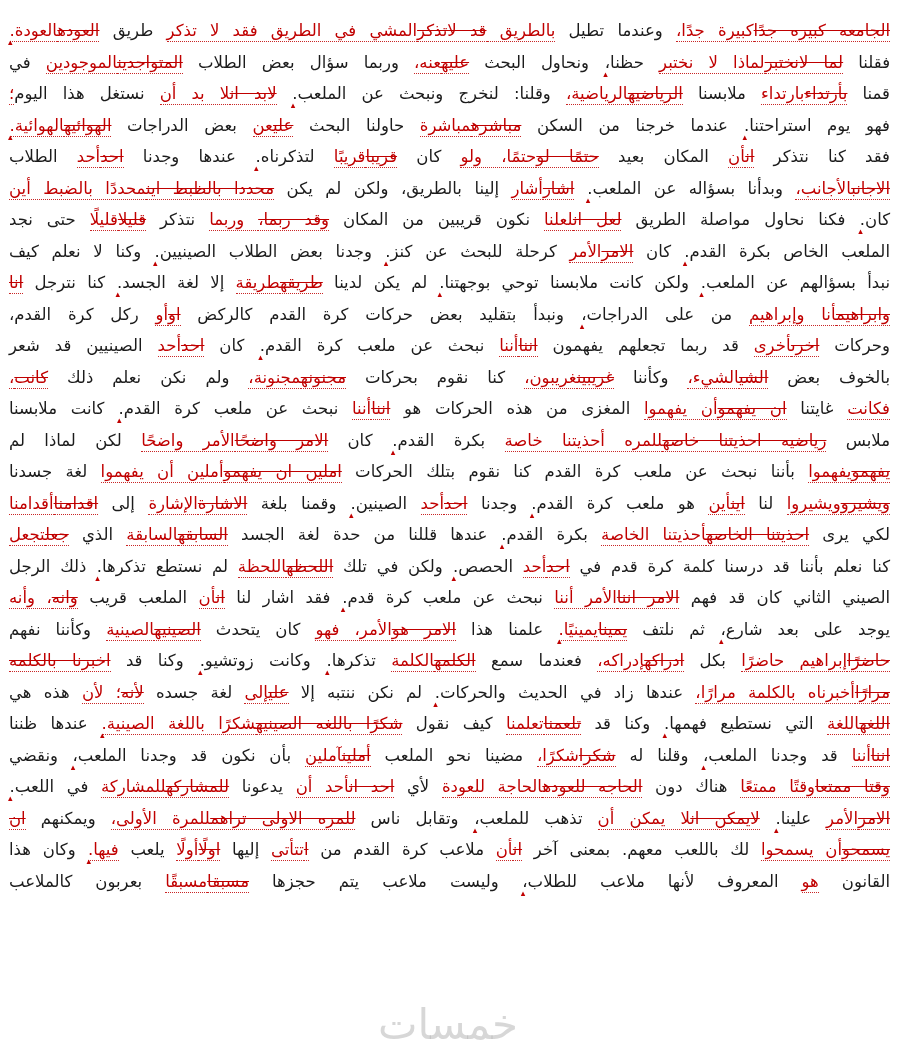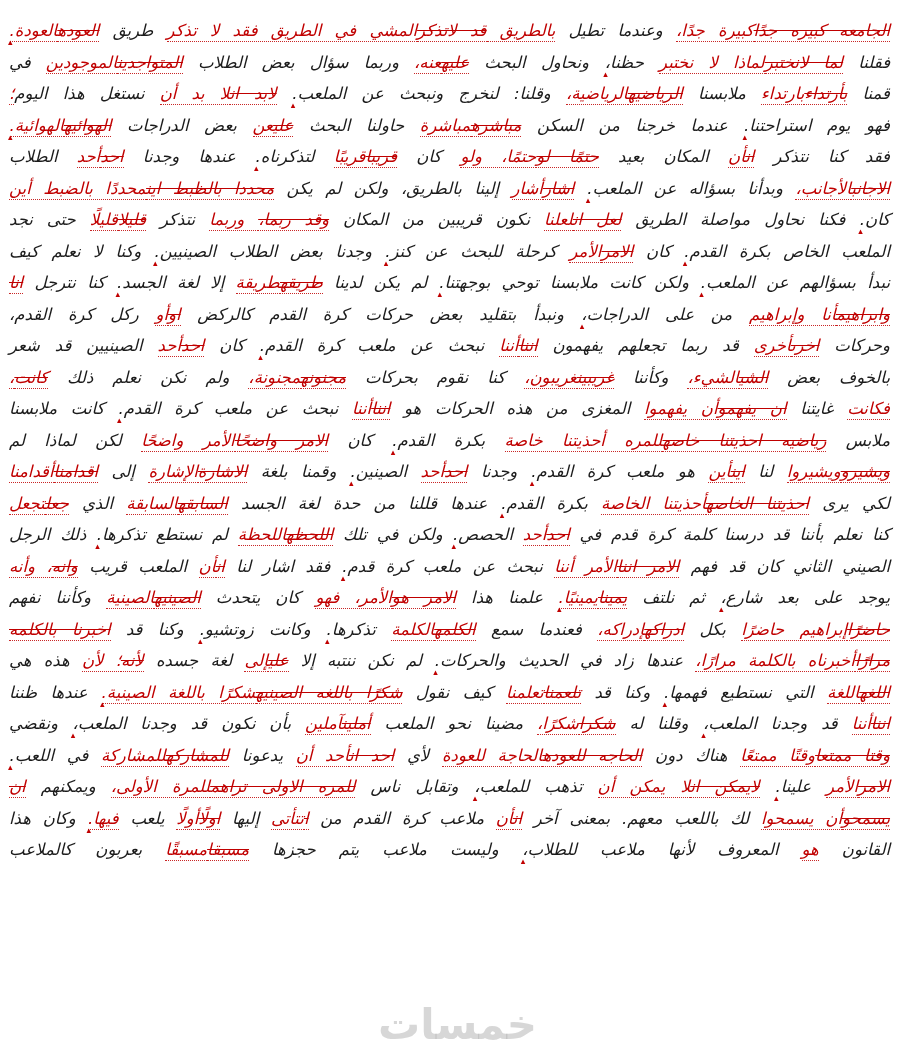--- a/index.html
+++ b/index.html
@@ -18,21 +18,20 @@
   }
   .line{
     direction:rtl;
     text-align:justify;
     text-align-last:justify;
     font-size:16.5px;
     line-height:31.5px;
     height:31.5px;
     white-space:normal;
     color:#1b1b1b;
-    font-style:italic;
   }
   
   .k{color:#1b1b1b;}
   
   .d{
     color:#c00000;
     text-decoration:line-through;
     text-decoration-color:#c00000;
     border-bottom:1px dotted rgba(192,0,0,.85);
     padding-bottom:1px;
@@ -50,21 +49,21 @@
     display:inline-block;
     vertical-align:-9px;
     margin:0 -3px 0 -1px;
     line-height:0;
   }
   .watermark{
     position:absolute;
     top:1000px;left:378px;
     z-index:1;
     font-size:42px;
-    font-weight:bold;
+    font-weight:normal;
     color:rgba(150,150,150,0.38);
     letter-spacing:1px;
     direction:rtl;
     user-select:none;
   }
 </style>
 </head>
 <body>
 
 <div class="page">
@@ -77,20 +76,21 @@
       <div class="line"><span class="k">فقد كنا نتذكر </span><span class="d">ان</span><span class="i">أن</span><span class="k"> المكان بعيد </span><span class="d">حتمًا لو</span><span class="i">حتمًا، ولو</span><span class="k"> كان </span><span class="d">قريبا</span><span class="i">قريبًا</span><span class="k"> لتذكرناه.</span><span class="c">▴</span><span class="k"> عندها وجدنا </span><span class="d">احد</span><span class="i">أحد</span><span class="k"> الطلاب</span></div>
       <div class="line"><span class="d">الاجانب</span><span class="i">الأجانب،</span><span class="k"> وبدأنا بسؤاله عن الملعب.</span><span class="c">▴</span><span class="k"> </span><span class="d">اشار</span><span class="i">أشار</span><span class="k"> إلينا بالطريق، ولكن لم يكن </span><span class="d">محددا بالظبط اين</span><span class="i">محددًا بالضبط أين</span></div>
       <div class="line"><span class="k">كان.</span><span class="c">▴</span><span class="k"> فكنا نحاول مواصلة الطريق </span><span class="d">لعل ان</span><span class="i">لعلنا</span><span class="k"> نكون قريبين من المكان </span><span class="d">وقد ربما،</span><span class="i"> وربما</span><span class="k"> نتذكر </span><span class="d">قليلا</span><span class="i">قليلًا</span><span class="k"> حتى نجد</span></div>
       <div class="line"><span class="k">الملعب الخاص بكرة القدم.</span><span class="c">▴</span><span class="k"> كان </span><span class="d">الامر</span><span class="i">الأمر</span><span class="k"> كرحلة للبحث عن كنز.</span><span class="c">▴</span><span class="k"> وجدنا بعض الطلاب الصينيين.</span><span class="c">▴</span><span class="k"> وكنا لا نعلم كيف</span></div>
       <div class="line"><span class="k">نبدأ بسؤالهم عن الملعب.</span><span class="c">▴</span><span class="k"> ولكن كانت ملابسنا توحي بوجهتنا.</span><span class="c">▴</span><span class="k"> لم يكن لدينا </span><span class="d">طريقه</span><span class="i">طريقة</span><span class="k"> إلا لغة الجسد.</span><span class="c">▴</span><span class="k"> كنا نترجل </span><span class="d">انا</span></div>
       <div class="line"><span class="d">وابراهيم</span><span class="i">أنا وإبراهيم</span><span class="k"> من على الدراجات،</span><span class="c">▴</span><span class="k"> ونبدأ بتقليد بعض حركات كرة القدم كالركض </span><span class="d">او</span><span class="i">أو</span><span class="k"> ركل كرة القدم،</span></div>
       <div class="line"><span class="k">وحركات </span><span class="d">اخرى</span><span class="i">أخرى</span><span class="k"> قد ربما تجعلهم يفهمون </span><span class="d">اننا</span><span class="i">أننا</span><span class="k"> نبحث عن ملعب كرة القدم.</span><span class="c">▴</span><span class="k"> كان </span><span class="d">احد</span><span class="i">أحد</span><span class="k"> الصينيين قد شعر</span></div>
       <div class="line"><span class="k">بالخوف بعض </span><span class="d">الشي</span><span class="i">الشيء،</span><span class="k"> وكأننا </span><span class="d">غريبين</span><span class="i">غريبون،</span><span class="k"> كنا نقوم بحركات </span><span class="d">مجنونه</span><span class="i">مجنونة،</span><span class="k"> ولم نكن نعلم ذلك </span><span class="d">كانت</span><span class="i">،</span></div>
       <div class="line"><span class="i">فكانت</span><span class="k"> غايتنا </span><span class="d">ان يفهمو</span><span class="i">أن يفهموا</span><span class="k"> المغزى من هذه الحركات هو </span><span class="d">اننا</span><span class="i">أننا</span><span class="k"> نبحث عن ملعب كرة القدم.</span><span class="c">▴</span><span class="k"> كانت ملابسنا</span></div>
       <div class="line"><span class="k">ملابس </span><span class="d">رياضيه احذيتنا خاصه</span><span class="i">للمره أحذيتنا خاصة</span><span class="k"> بكرة القدم.</span><span class="c">▴</span><span class="k"> كان </span><span class="d">الامر واضحًا</span><span class="i">الأمر واضحًا</span><span class="k"> لكن لماذا لم</span></div>
+      <div class="line"><span class="d">يفهمو</span><span class="i">يفهموا</span><span class="k"> بأننا نبحث عن ملعب كرة القدم كنا نقوم بتلك الحركات </span><span class="d">املين ان يفهمو</span><span class="i">أملين أن يفهموا</span><span class="k"> لغة جسدنا</span></div>
       <div class="line"><span class="d">ويشيرو</span><span class="i">ويشيروا</span><span class="k"> لنا </span><span class="d">اين</span><span class="i">أين</span><span class="k"> هو ملعب كرة القدم.</span><span class="c">▴</span><span class="k"> وجدنا </span><span class="d">احد</span><span class="i">أحد</span><span class="k"> الصينين.</span><span class="c">▴</span><span class="k"> وقمنا بلغة </span><span class="d">الاشارة</span><span class="i">الإشارة</span><span class="k"> إلى </span><span class="d">اقدامنا</span><span class="i">أقدامنا</span></div>
       <div class="line"><span class="k">لكي يرى </span><span class="d">احذيتنا الخاصه</span><span class="i">أحذيتنا الخاصة</span><span class="k"> بكرة القدم.</span><span class="c">▴</span><span class="k"> عندها قللنا من حدة لغة الجسد </span><span class="d">السابقه</span><span class="i">السابقة</span><span class="k"> الذي </span><span class="d">جعل</span><span class="i">تجعل</span></div>
       <div class="line"><span class="k">كنا نعلم بأننا قد درسنا كلمة كرة قدم في </span><span class="d">احد</span><span class="i">أحد</span><span class="k"> الحصص.</span><span class="c">▴</span><span class="k"> ولكن في تلك </span><span class="d">اللحظه</span><span class="i">اللحظة</span><span class="k"> لم نستطع تذكرها.</span><span class="c">▴</span><span class="k"> ذلك الرجل</span></div>
       <div class="line"><span class="k">الصيني الثاني كان قد فهم </span><span class="d">الامر اننا</span><span class="i">الأمر أننا</span><span class="k"> نبحث عن ملعب كرة قدم.</span><span class="c">▴</span><span class="k"> فقد اشار لنا </span><span class="d">ان</span><span class="i">أن</span><span class="k"> الملعب قريب </span><span class="d">وانه</span><span class="i">، وأنه</span></div>
       <div class="line"><span class="k">يوجد على بعد شارع،</span><span class="c">▴</span><span class="k"> ثم نلتف </span><span class="d">يمينا</span><span class="i">يمينيًا.</span><span class="c">▴</span><span class="k"> علمنا هذا </span><span class="d">الامر هو</span><span class="i">الأمر، فهو</span><span class="k"> كان يتحدث </span><span class="d">الصينيه</span><span class="i">الصينية</span><span class="k"> وكأننا نفهم</span></div>
       <div class="line"><span class="d">حاضرًا</span><span class="i">إبراهيم حاضرًا</span><span class="k"> بكل </span><span class="d">ادراكه</span><span class="i">إدراكه،</span><span class="k"> فعندما سمع </span><span class="d">الكلمه</span><span class="i">الكلمة</span><span class="k"> تذكرها.</span><span class="c">▴</span><span class="k"> وكانت زوتشيو.</span><span class="c">▴</span><span class="k"> وكنا قد </span><span class="d">اخبرنا بالكلمه</span></div>
       <div class="line"><span class="d">مرارًا</span><span class="i">أخبرناه بالكلمة مرارًا،</span><span class="k"> عندها زاد في الحديث والحركات.</span><span class="c">▴</span><span class="k"> لم نكن ننتبه إلا </span><span class="d">علي</span><span class="i">إلى</span><span class="k"> لغة جسده </span><span class="d">لأنه</span><span class="i">؛ لأن</span><span class="k"> هذه هي</span></div>
       <div class="line"><span class="d">اللغه</span><span class="i">اللغة</span><span class="k"> التي نستطيع فهمها.</span><span class="c">▴</span><span class="k"> وكنا قد </span><span class="d">تلعمنا</span><span class="i">تعلمنا</span><span class="k"> كيف نقول </span><span class="d">شكرًا باللغه الصينيه</span><span class="i">شكرًا باللغة الصينية.</span><span class="c">▴</span><span class="k"> عندها ظننا</span></div>
       <div class="line"><span class="d">اننا</span><span class="i">أننا</span><span class="k"> قد وجدنا الملعب،</span><span class="c">▴</span><span class="k"> وقلنا له </span><span class="d">شكرا</span><span class="i">شكرًا،</span><span class="k"> مضينا نحو الملعب </span><span class="d">أملين</span><span class="i">آملين</span><span class="k"> بأن نكون قد وجدنا الملعب،</span><span class="c">▴</span><span class="k"> ونقضي</span></div>
       <div class="line"><span class="d">وقتا ممتعا</span><span class="i">وقتًا ممتعًا</span><span class="k"> هناك دون </span><span class="d">الحاجه للعوده</span><span class="i">الحاجة للعودة</span><span class="k"> لأي </span><span class="d">احد ان</span><span class="i">أحد أن</span><span class="k"> يدعونا </span><span class="d">للمشاركه</span><span class="i">للمشاركة</span><span class="k"> في اللعب.</span><span class="c">▴</span></div>

